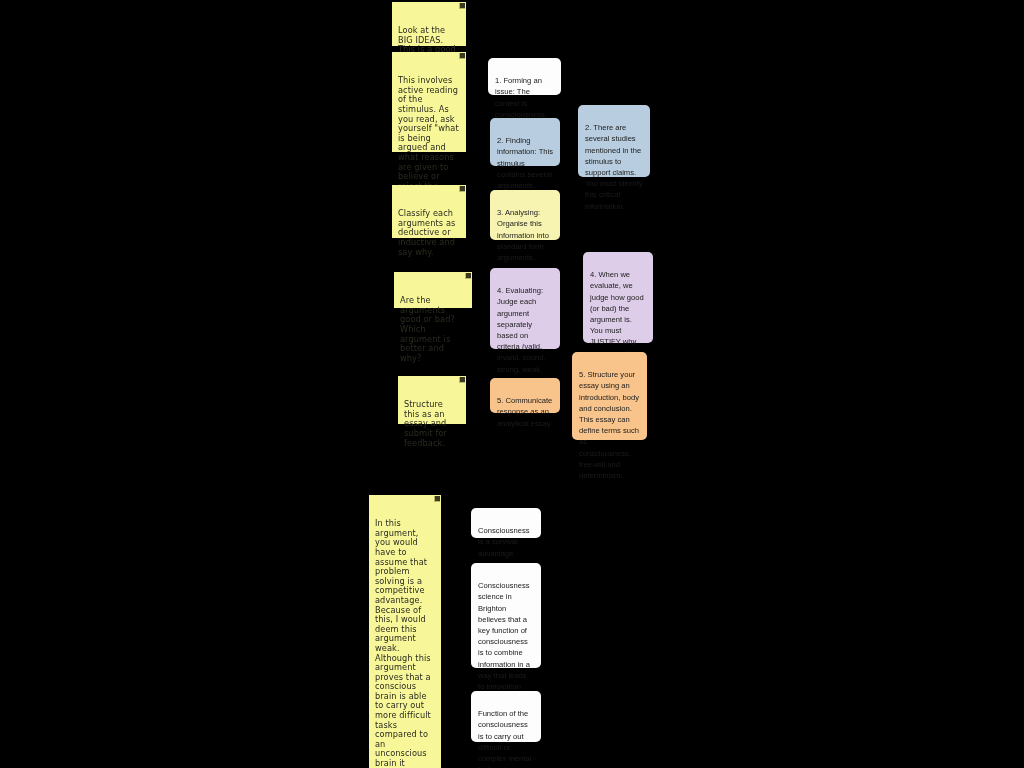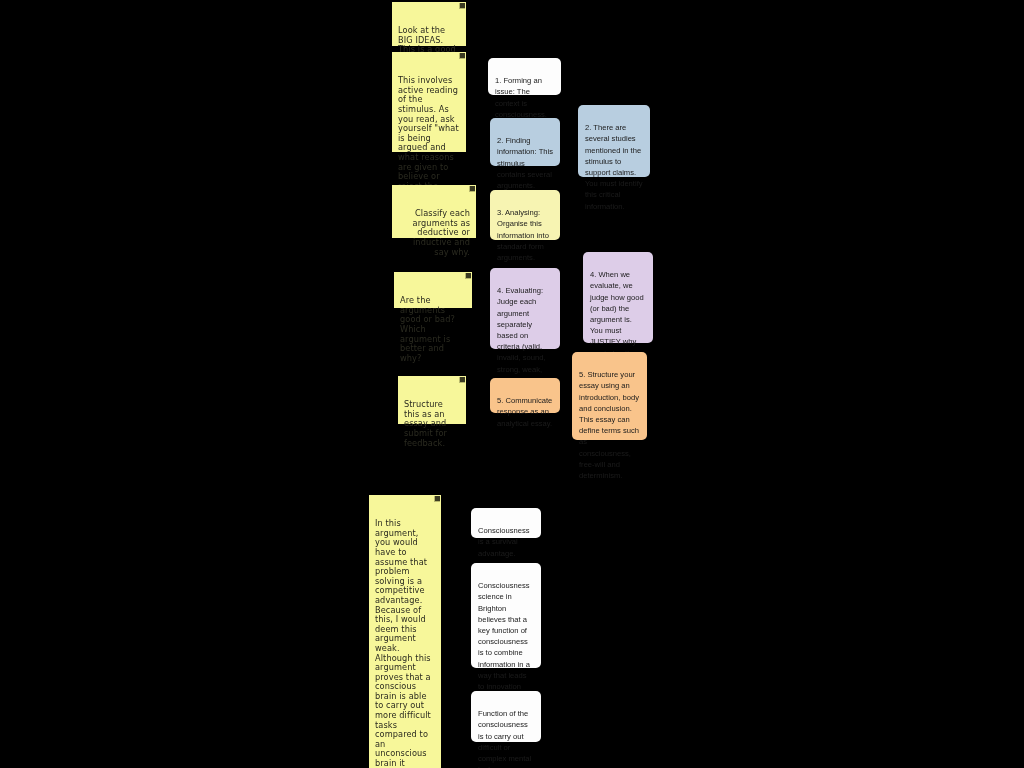--- a/index.html
+++ b/index.html
@@ -68,21 +68,21 @@
   <div class="sticky" style="left:392px; top:2px; width:74px; height:44px;">
     <span class="fold"></span>
     <span>Look at the BIG IDEAS. This is a good way to identify issues.</span>
   </div>
 
   <div class="sticky" style="left:392px; top:52px; width:74px; height:100px;">
     <span class="fold"></span>
     <span>This involves active reading of the stimulus. As you read, ask yourself "what is being argued and what reasons are given to believe or reject the main claim?</span>
   </div>
 
-  <div class="sticky" style="left:392px; top:185px; width:84px; height:53px;text-align:right;">
+  <div class="sticky" style="left:392px; top:185px; width:74px; height:53px;">
     <span class="fold"></span>
     <span>Classify each arguments as deductive or inductive and say why.</span>
   </div>
 
   <div class="sticky" style="left:394px; top:272px; width:78px; height:36px;">
     <span class="fold"></span>
     <span>Are the arguments good or bad? Which argument is better and why?</span>
   </div>
 
   <div class="sticky" style="left:398px; top:376px; width:68px; height:48px;">

